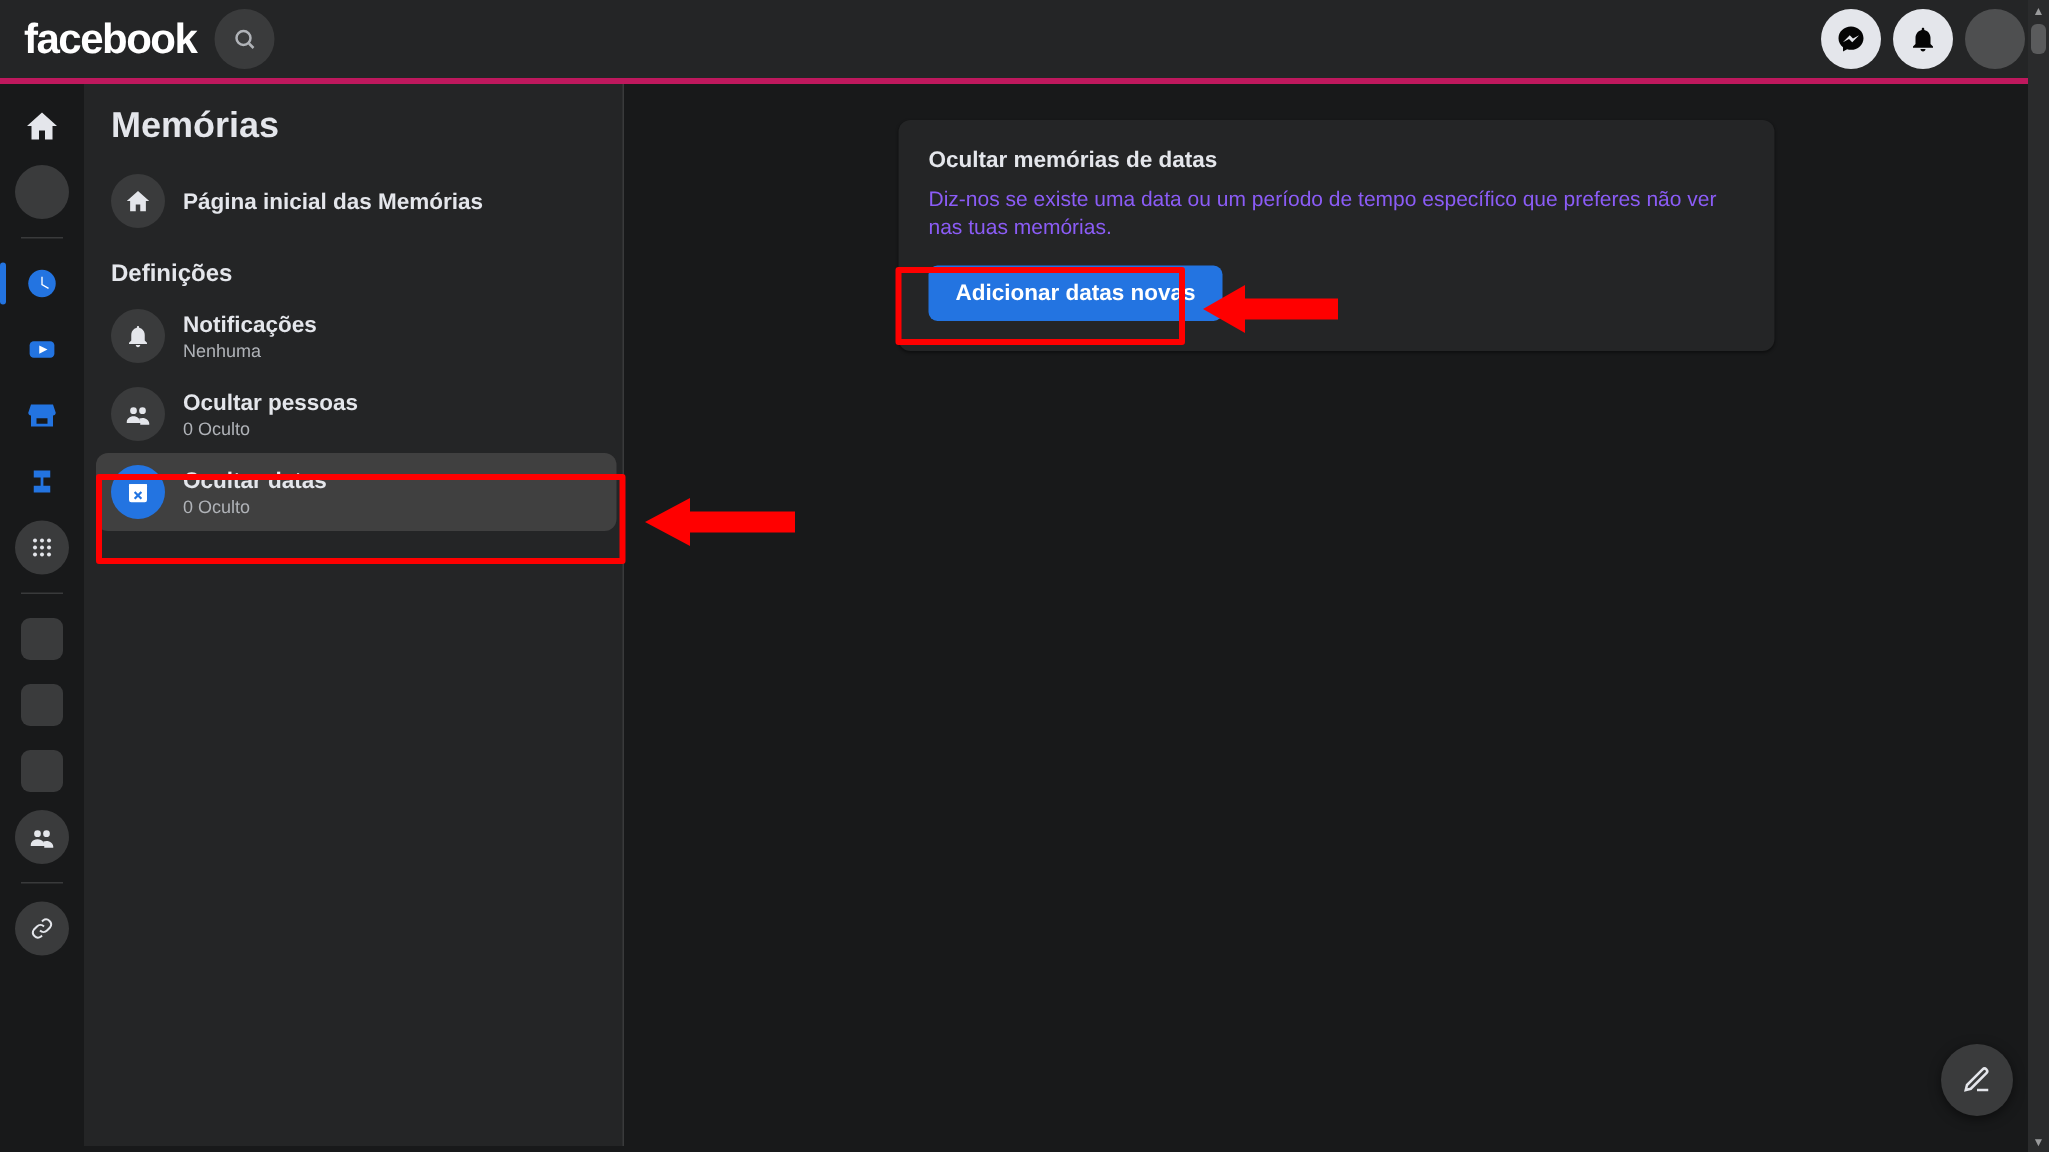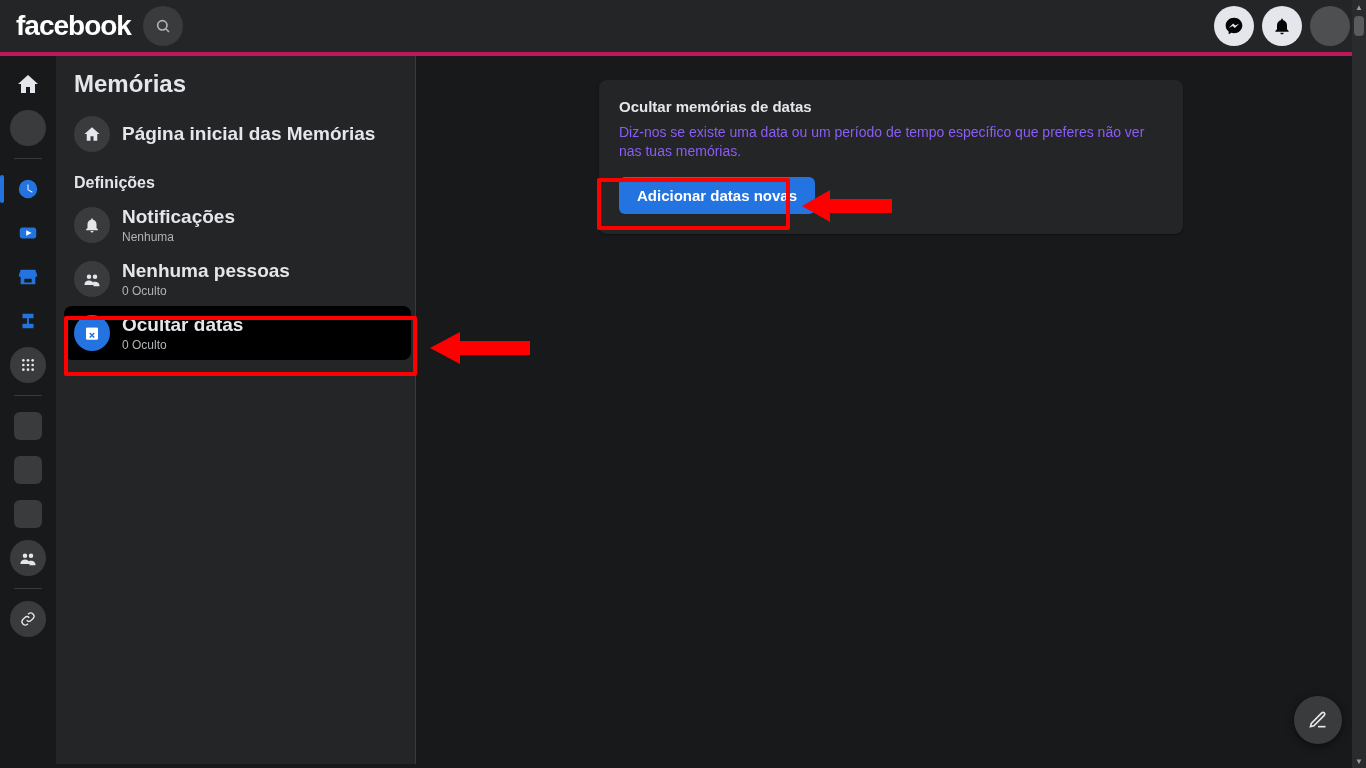--- a/index.html
+++ b/index.html
@@ -28,24 +28,24 @@
   .sq-shortcut { width:28px; height:28px; border-radius:6px; background:#3a3b3c; }
 
   
   .left-pane { position:fixed; top:52px; left:56px; width:360px; height:calc(100% - 56px);
                background:#242526; border-right:1px solid #393a3b; padding:14px 4px 14px 8px; overflow:hidden;}
   .lp-title { font-size:24px; font-weight:800; padding:4px 10px 10px 10px; color:#e4e6eb;}
   .lp-row { display:flex; align-items:center; gap:12px; padding:8px 10px; border-radius:8px; cursor:pointer;}
   .ic-circle { width:36px; height:36px; border-radius:50%; background:#3a3b3c;
                display:flex; align-items:center; justify-content:center; flex-shrink:0;}
   .ic-circle.blue { background:#2374e1; }
-  .lp-row .ttl { font-size:19px; font-weight:600; color:#e4e6eb; }
+  .lp-row .ttl { font-size:15px; font-weight:600; color:#e4e6eb; }
   .lp-row .sub { font-size:12px; color:#b0b3b8; margin-top:2px;}
   .section-label { font-size:16px; font-weight:700; padding:14px 10px 6px 10px; color:#e4e6eb;}
-  .lp-row.selected { background:#000000; }
+  .lp-row.selected { background:#404040; }
 
   
   .main { position:absolute; top:56px; left:416px; right:0; bottom:0; background:#18191a;
           display:flex; justify-content:center; padding-top:24px;}
   .card { width:584px; background:#242526; border-radius:8px; padding:18px 20px 20px 20px;
           box-shadow:0 1px 2px rgba(0,0,0,.4); height:fit-content;}
   .card h2 { font-size:15px; font-weight:700; margin-bottom:8px;}
   .card p { font-size:14px; color:#8b5cf6; margin-bottom:16px; line-height:1.35;}
   .primary-btn { display:inline-block; padding:10px 18px; background:#2374e1; color:#fff;
                  font-size:15px; font-weight:700; border-radius:6px; border:none; cursor:pointer;}
@@ -188,21 +188,21 @@
 
   <div class="lp-row">
     <div class="ic-circle">
       <svg width="18" height="18" viewBox="0 0 24 24" fill="#e4e6eb">
           <circle cx="8" cy="9" r="3"></circle>
           <circle cx="16" cy="9" r="3"></circle>
           <path d="M2 19c0-2.8 2.7-5 6-5s6 2.2 6 5v1H2zm12 0c0-1.1-.3-2.1-.9-3 .9-.3 1.9-.5 2.9-.5 3.3 0 6 2.2 6 5v1h-8z"></path>
         </svg>
     </div>
     <div>
-      <div class="ttl">Nenhuma pessoas</div>
+      <div class="ttl">Ocultar pessoas</div>
       <div class="sub">0 Oculto</div>
     </div>
   </div>
 
   <div class="lp-row selected">
     <div class="ic-circle blue">
       <svg width="18" height="18" viewBox="0 0 24 24" fill="#fff">
           <rect x="4" y="5" width="16" height="16" rx="2"></rect>
           <path stroke="#2374e1" stroke-width="2" d="M9 12l6 6M15 12l-6 6"></path>
           <rect x="4" y="5" width="16" height="4" fill="#fff"></rect>

